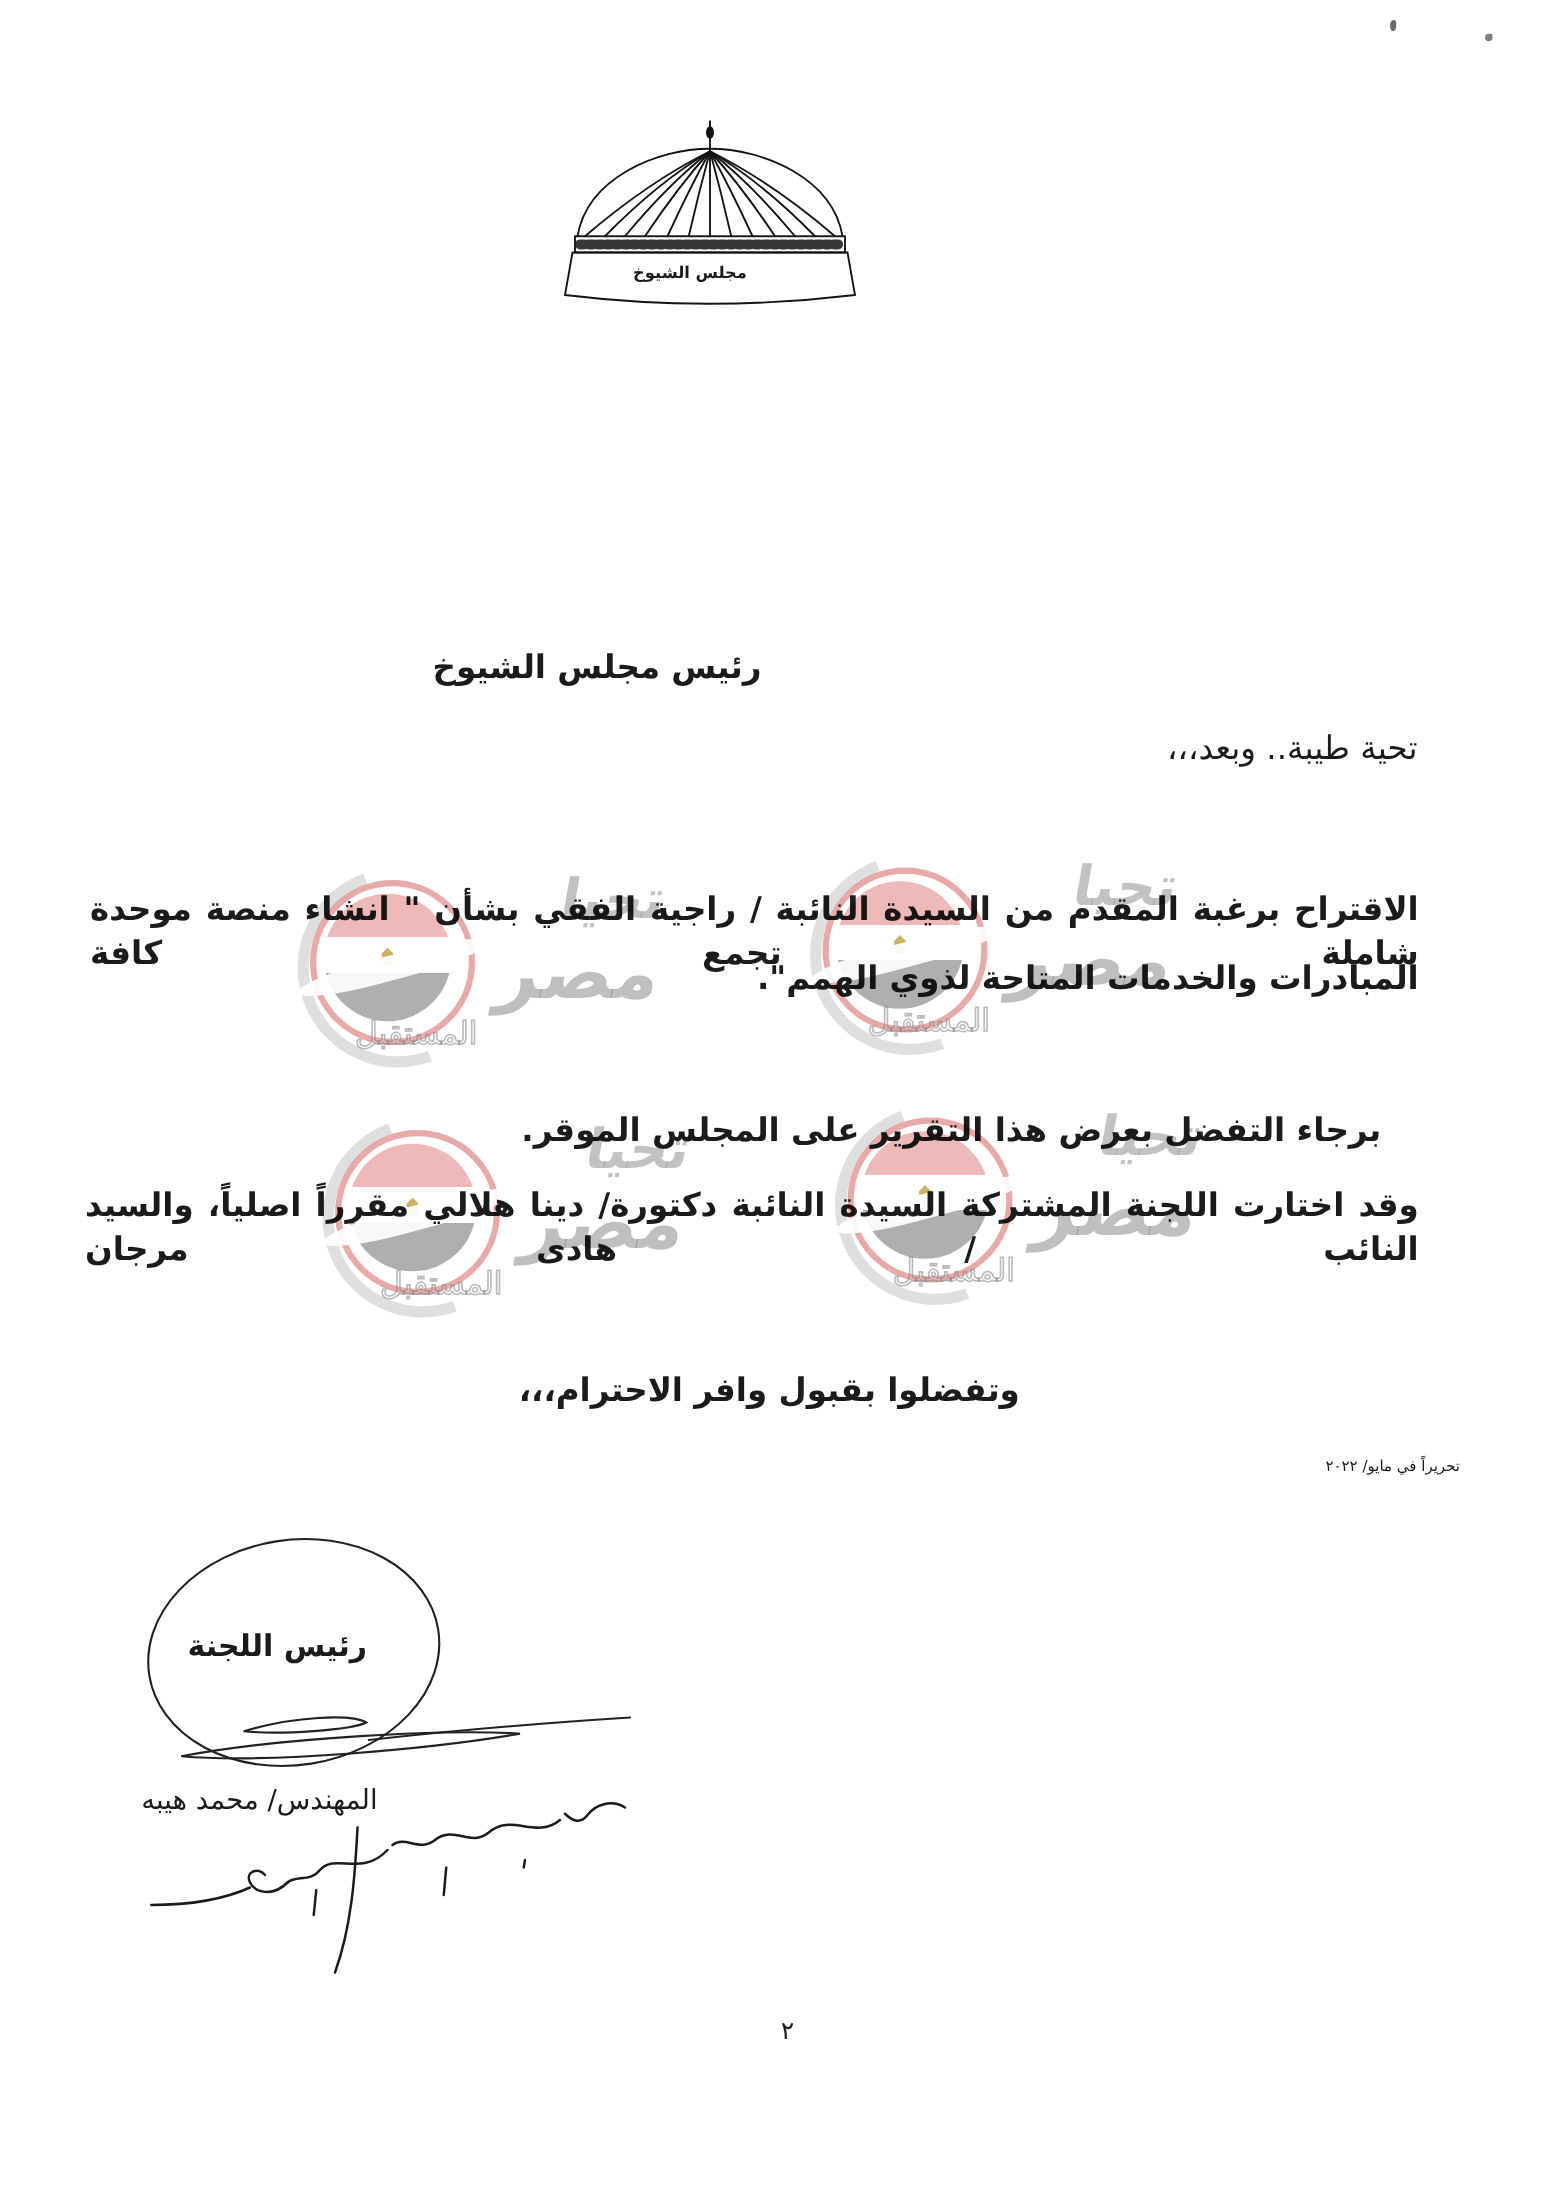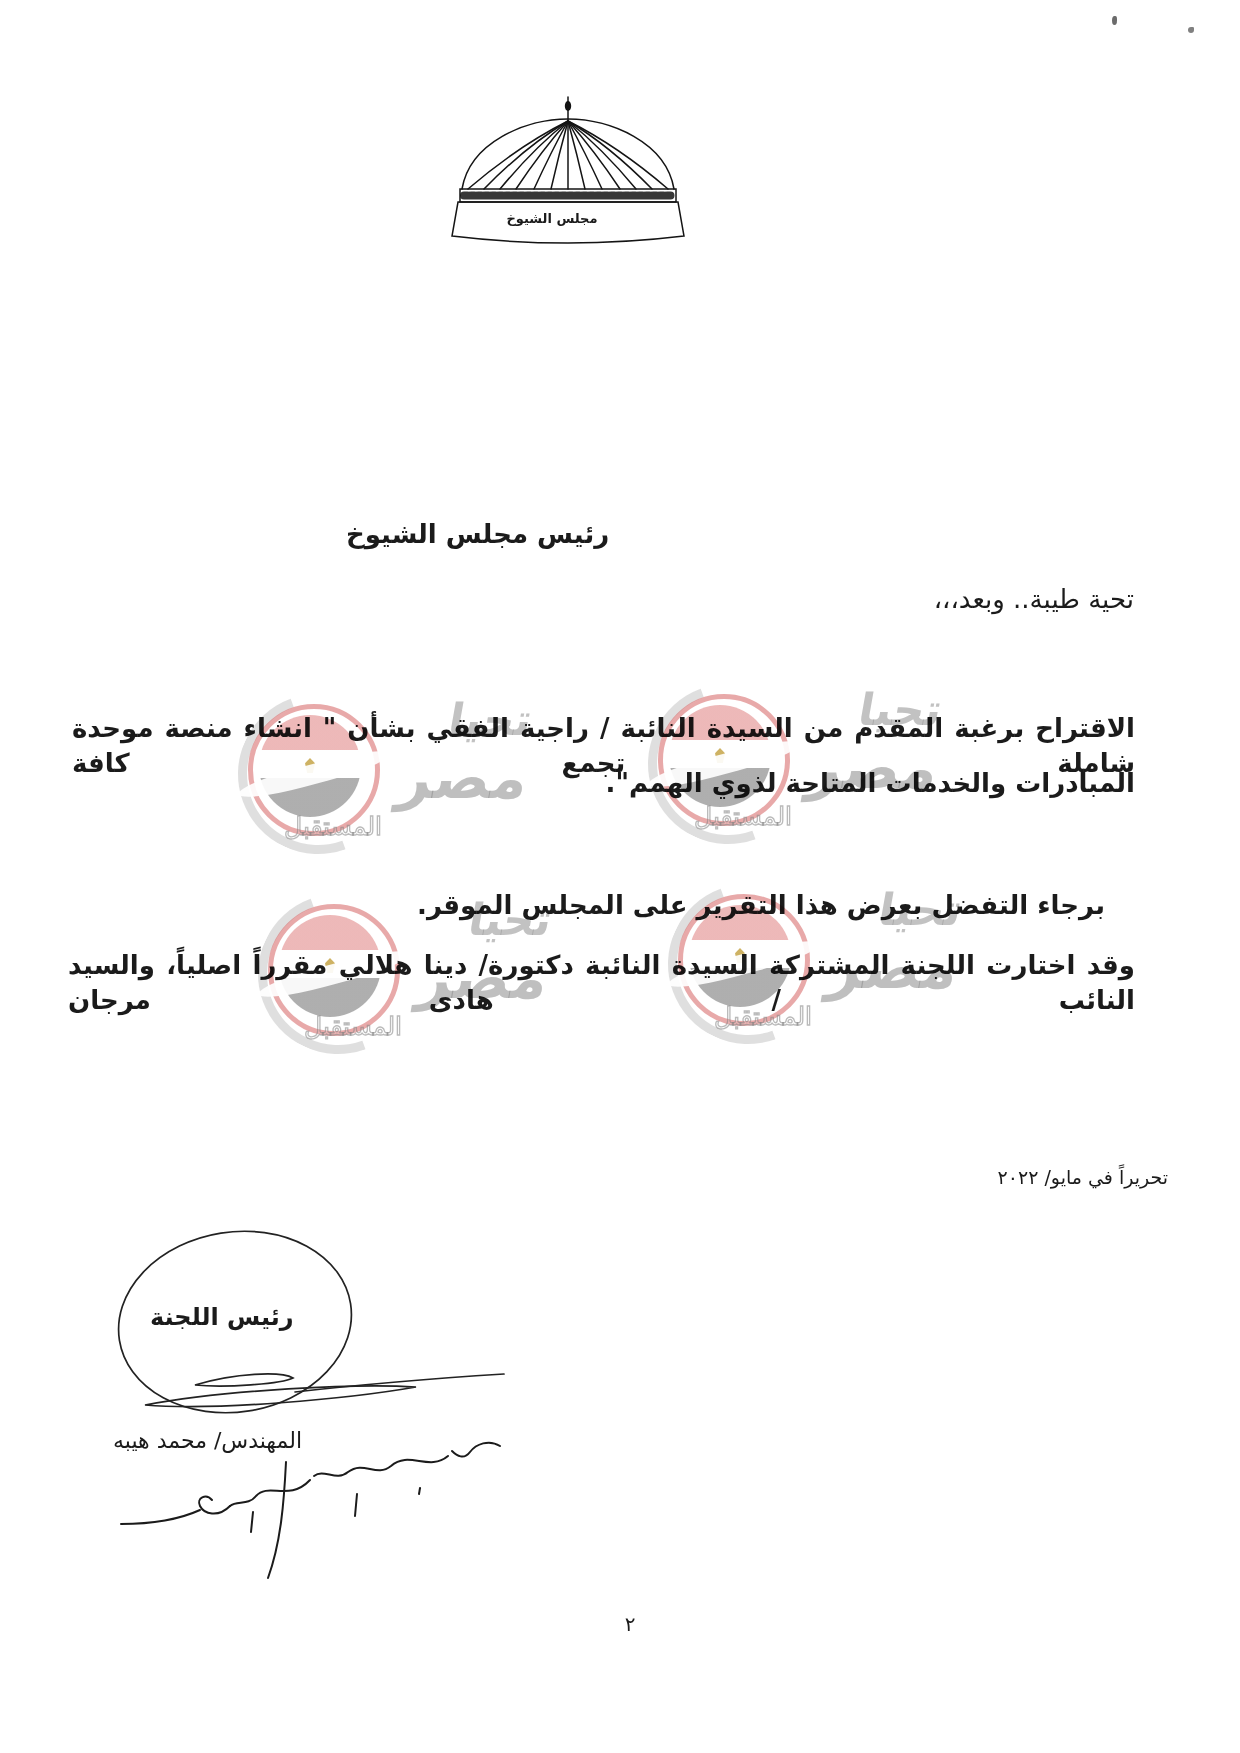--- a/index.html
+++ b/index.html
@@ -37,21 +37,21 @@
 
   .bodyline{font-size:26px;font-weight:bold;line-height:1.35;}
   .jline{text-align:justify;text-align-last:justify;}
   .b1l1{left:72px;right:135px;top:656px;}
   .b1l2{left:72px;right:105px;top:711px;}
   .b1l3{right:105px;top:766px;}
   .b2l1{right:135px;top:888px;}
   .b2l2{left:68px;right:105px;top:948px;}
   .b2l3{right:180px;top:1008px;}
   .closing{left:415px;top:1098px;font-size:26px;font-weight:bold;}
-  .dateline{right:72px;top:1166px;font-size:19px;}
+  .dateline{right:72px;top:1166px;font-size:12px;}
 
   
   .sig-oval-svg{left:95px;top:1222px;width:430px;height:200px;}
   .sig-role{left:150px;top:1303px;font-size:24px;font-weight:bold;}
   .sig-name{left:113px;top:1428px;font-size:22px;font-weight:normal;}
   .sig-scrawl-svg{left:108px;top:1432px;width:420px;height:160px;}
 
   .pagenum{left:610px;top:1612px;width:40px;text-align:center;font-size:20px;}
 
   
@@ -118,20 +118,21 @@
 
   <div class="abs ar nw addr2">رئيس مجلس الشيوخ</div>
   <div class="abs ar nw greet">تحية طيبة.. وبعد،،،</div>
 
   <div class="abs ar bodyline jline b1l2">الاقتراح برغبة المقدم من السيدة النائبة / راجية الفقي بشأن " انشاء منصة موحدة شاملة تجمع كافة</div>
   <div class="abs ar nw bodyline b1l3">المبادرات والخدمات المتاحة لذوي الهمم".</div>
 
   <div class="abs ar nw bodyline b2l1">برجاء التفضل بعرض هذا التقرير على المجلس الموقر.</div>
   <div class="abs ar bodyline jline b2l2">وقد اختارت اللجنة المشتركة السيدة النائبة دكتورة/ دينا هلالي مقرراً اصلياً، والسيد النائب / هادى مرجان</div>
 
+  <div class="abs ar nw closing">وتفضلوا بقبول وافر الاحترام،،،</div>
   <div class="abs ar nw dateline">تحريراً في مايو/ ٢٠٢٢</div>
 
   <div class="wm wm1">
     <div class="wm-arc"></div>
     <div class="wm-ring"></div>
     <div class="wm-flag"></div>
     <div class="wm-eagle"></div>
     <div class="wm-swoosh"></div>
     <div class="wm-tahya ar">تحيا</div>
     <div class="wm-misr ar">مصر</div>

